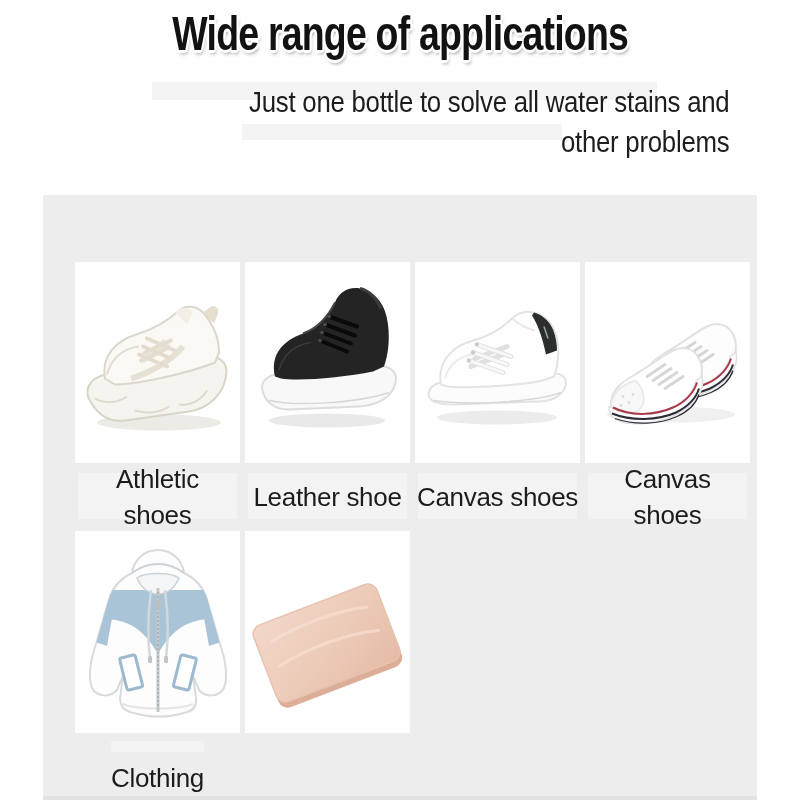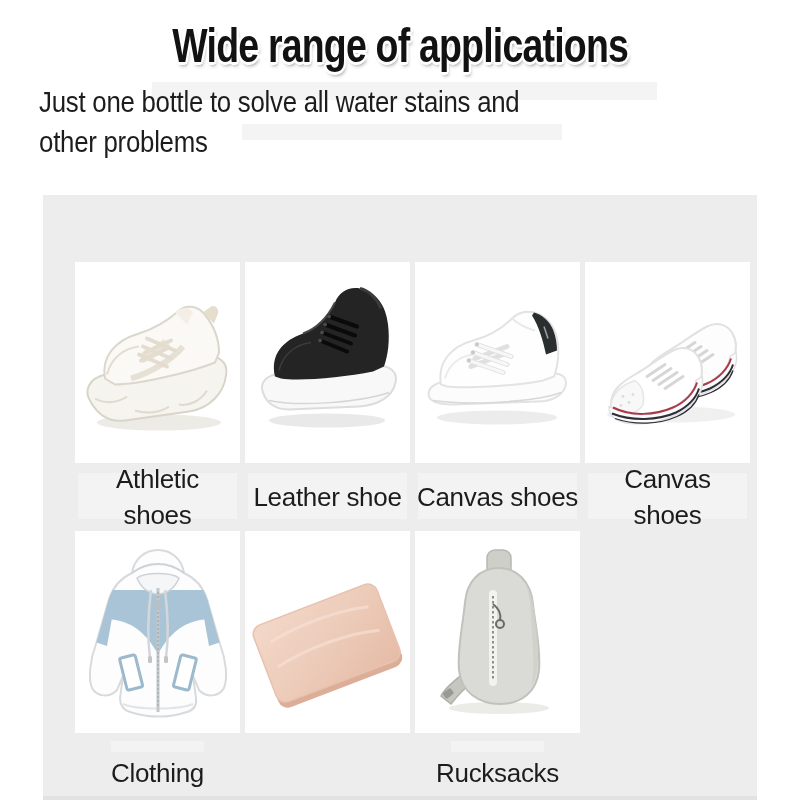--- a/index.html
+++ b/index.html
@@ -2,33 +2,33 @@
 <html><head>
 <meta charset="utf-8">
 <style>
   html,body{margin:0;padding:0;}
   body{
     width:800px;height:800px;position:relative;overflow:hidden;
     background:#ffffff;
     font-family:"Liberation Sans","DejaVu Sans",sans-serif;
   }
   
-  .title-wrap{position:absolute;top:18px;left:0;width:800px;text-align:center;}
+  .title-wrap{position:absolute;top:6px;left:0;width:800px;text-align:center;}
   .page-title{
     display:inline-block;margin:0;
     font-size:48px;font-weight:bold;letter-spacing:-1px;color:#121212;
     transform:scaleX(0.78);transform-origin:center top;
     white-space:nowrap;
     text-shadow:
       -2px -2px 0 #fff, 2px -2px 0 #fff, -2px 2px 0 #fff, 2px 2px 0 #fff,
       0 -3px 0 #fff, 0 3px 0 #fff, -3px 0 0 #fff, 3px 0 0 #fff,
       2px 4px 4px rgba(60,60,60,0.45);
   }
   .subtitle{
-    position:absolute;top:82px;left:0;width:768px;text-align:left;
+    position:absolute;top:82px;left:0;width:768px;text-align:right;
     font-size:30px;line-height:40px;color:#1d1d1d;letter-spacing:-0.3px;
   }
   .subtitle-inner{display:inline-block;transform:scaleX(0.86);transform-origin:center top;white-space:nowrap;}
   .subtitle-line{display:block;}
   .remnant{position:absolute;background:#f4f4f4;z-index:-1;}
   .remnant.r1{left:152px;top:82px;width:505px;height:18px;}
   .remnant.r2{left:242px;top:124px;width:320px;height:16px;}
   
   .panel{
     position:absolute;left:43px;top:195px;width:714px;height:605px;
@@ -45,21 +45,21 @@
   }
   .row1 .cell{height:201px;}
   .row2 .cell{height:202px;}
   .cell svg{display:block;width:100%;height:100%;}
   .caption{
     position:relative;display:flex;align-items:center;justify-content:center;
     text-align:center;color:#1c1c1c;font-size:26px;line-height:36px;
     letter-spacing:-0.3px;white-space:pre-line;
   }
   .row1 .caption{height:68px;}
-  .row2 .caption{height:63px;align-items:center;padding-top:17px;box-sizing:border-box;}
+  .row2 .caption{height:63px;align-items:flex-end;padding-top:17px;box-sizing:border-box;}
   .caption .patch{position:absolute;background:#f3f3f3;z-index:0;}
   .row1 .caption .patch{left:2%;top:10px;width:96%;height:46px;}
   .row2 .caption .patch{left:22%;top:8px;width:56%;height:11px;}
   .caption span{position:relative;z-index:1;}
 </style>
 </head>
 <body>
 
 <div class="remnant r1"></div>
 <div class="remnant r2"></div>
@@ -230,36 +230,16 @@
           </defs>
           <g transform="rotate(-21 82 112)">
             <rect x="16" y="76" width="132" height="82" rx="10" fill="#dcae98"></rect>
             <rect x="16" y="70" width="132" height="82" rx="10" fill="url(#gradCarpet)" stroke="#e8c2ae" stroke-width="1.5"></rect>
             <path d="M30 90 C60 84 104 84 134 92 M28 116 C62 108 108 110 136 118" fill="none" stroke="#f6e0d3" stroke-width="3" opacity="0.7"></path>
           </g>
         </svg>
       </div>
     </figure>
 
-    <figure class="row2">
-      <div class="cell">
-        <svg viewBox="0 0 165 200">
-          <ellipse cx="84" cy="176" rx="50" ry="6" fill="#ebebe8"></ellipse>
-          <rect x="72" y="18" width="24" height="30" rx="8" fill="#cfcfca" stroke="#b8b8b2" stroke-width="1.5"></rect>
-          <path d="M50 140 C40 148 30 156 26 164 L36 172 C44 162 52 154 58 150 Z" fill="#c6c6c0" stroke="#b0b0aa" stroke-width="1.5"></path>
-          <rect x="28" y="158" width="10" height="7" rx="2" transform="rotate(-38 33 161)" fill="#9a9a94"></rect>
-          <path d="M84 36 C64 36 52 50 50 70 C48 92 42 118 44 138 C46 160 64 172 85 172 C106 172 122 160 124 138 C126 116 120 92 118 72 C116 50 102 36 84 36 Z" fill="#dadad6" stroke="#c2c2bc" stroke-width="2"></path>
-          <path d="M108 48 C116 60 116 80 117 100 C118 122 120 140 116 154 C124 146 124 120 122 100 C120 80 118 58 108 48 Z" fill="#cfcfc9" opacity="0.8"></path>
-          <path d="M78 62 L78 150" stroke="#f2f2ef" stroke-width="8" stroke-linecap="round"></path>
-          <path d="M78 64 L78 148" stroke="#8f8f8a" stroke-width="2" stroke-dasharray="2.5 2.5"></path>
-          <path d="M78 72 q9 7 7 16" fill="none" stroke="#6a6a66" stroke-width="2"></path>
-          <circle cx="85" cy="92" r="4" fill="none" stroke="#6a6a66" stroke-width="2"></circle>
-        </svg>
-      </div>
-      <figcaption class="caption">
-        <i class="patch"></i>
-        <span>Rucksacks</span>
-      </figcaption>
-    </figure>
 
 
   </div>
 </div>
 
 </body></html>

